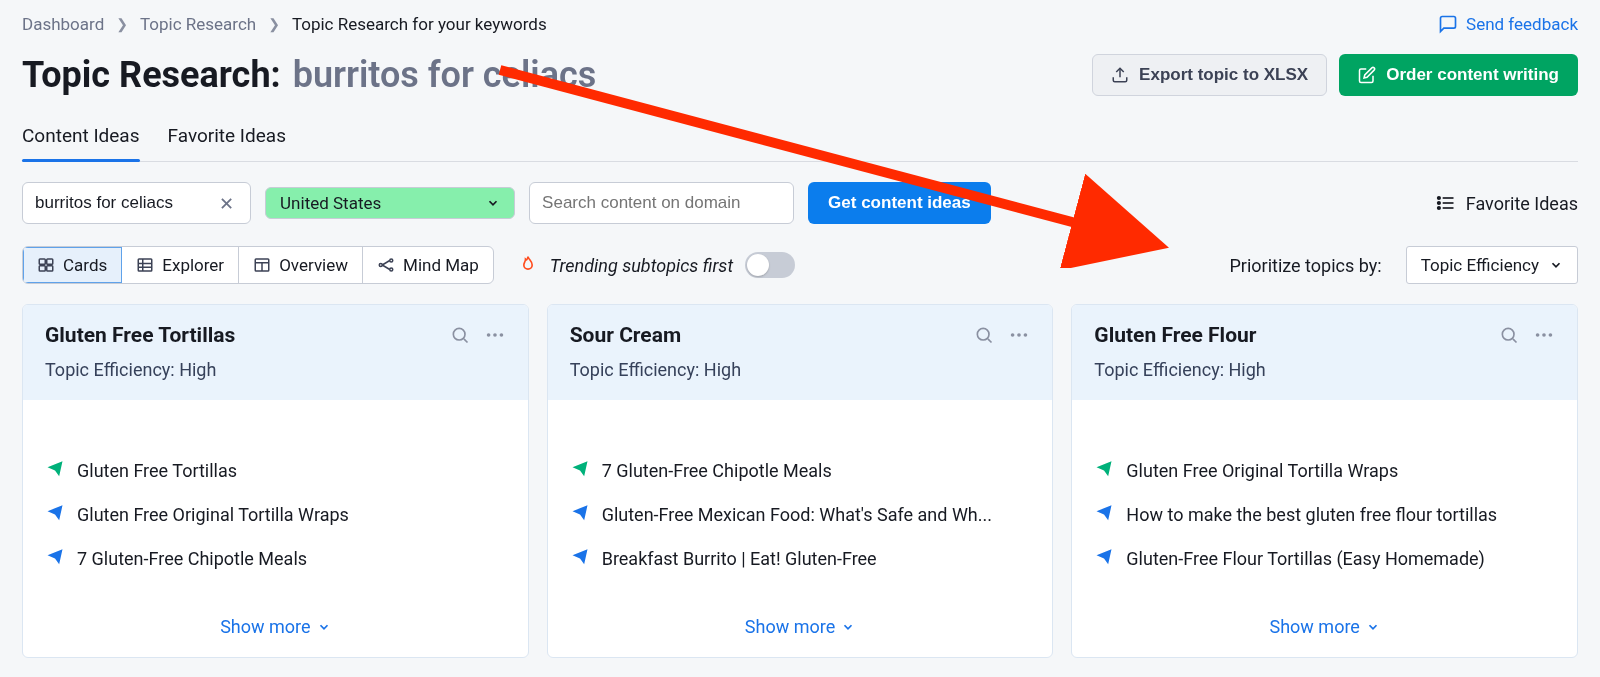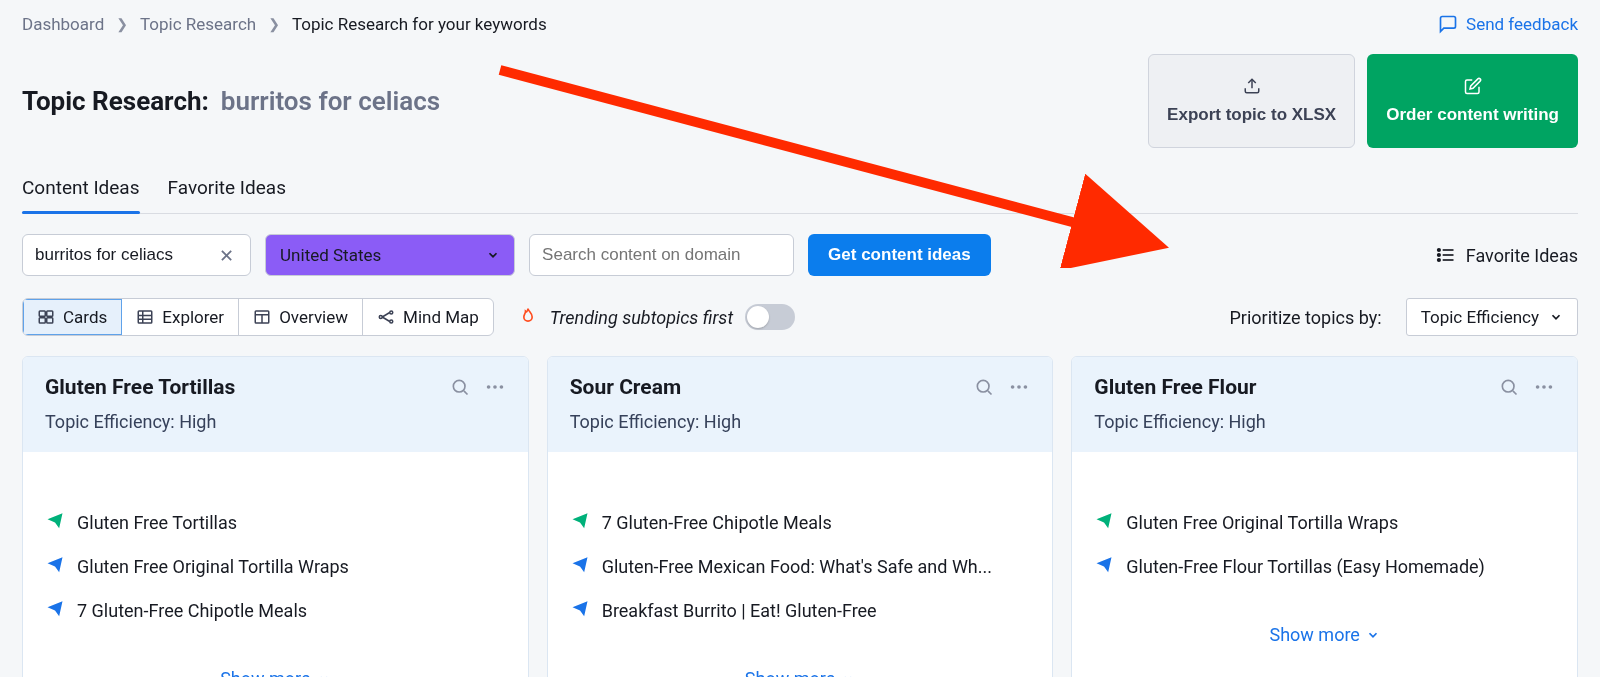--- a/index.html
+++ b/index.html
@@ -16,39 +16,39 @@
   .crumb-row { display:flex; justify-content:space-between; align-items:center; padding:14px 0 10px; }
   .breadcrumb { display:flex; align-items:center; gap:12px; font-size:17px; color:#6c7388; }
   .breadcrumb a { color:#6c7388; text-decoration:none; }
   .breadcrumb .current { color:#171a22; }
   .chev-sep { color:#8a90a1; font-size:14px; }
 
   .feedback { display:flex; align-items:center; gap:8px; color:#1a73e8; font-size:17px; cursor:pointer;text-align:center; }
 
   
   .title-row { display:flex; justify-content:space-between; align-items:center; padding:10px 0 22px; }
-  .title { display:flex; gap:12px; font-size:26px; font-weight:700; align-items:baseline; }
+  .title { display:flex; gap:12px; font-size:36px; font-weight:700; align-items:baseline; }
   .title .query { color:#6c7388; font-weight:600; }
   .title-actions { display:flex; gap:12px; }
-  .btn { display:inline-flex; align-items:center; gap:10px; border-radius:6px; font-size:17px; padding:22px 18px; cursor:pointer; font-weight:600; border:1px solid transparent;flex-direction:column; }
+  .btn { display:inline-flex; align-items:center; gap:10px; border-radius:6px; font-size:17px; padding:10px 18px; cursor:pointer; font-weight:600; border:1px solid transparent; }
   .btn-gray { background:#eef0f3; border:1px solid #d0d4dd; color:#3c4255; }
   .btn-green { background:#00a462; color:#fff; }
 
   
   .tabs { display:flex; gap:28px; border-bottom:1px solid #d9dce2; }
   .tab { padding:6px 0 14px; font-size:19px; color:#171a22; cursor:pointer; position:relative; }
   .tab.active { font-weight:400; }
   .tab.active::after { content:""; position:absolute; left:0; right:0; bottom:-1px; height:3px; background:#1a73e8; border-radius:2px; }
 
   
   .controls { display:flex; align-items:center; gap:14px; padding:20px 0 14px; }
   .input-wrap { display:flex; align-items:center; background:#fff; border:1px solid #c7ccd6; border-radius:6px; height:42px; padding:0 12px; }
   .kw-input { border:none; outline:none; font-size:17px; width:180px; color:#171a22; }
   .clear-x { color:#6c7388; font-size:18px; cursor:pointer; padding:0 4px; }
-  .country { display:flex; align-items:center; justify-content:space-between; font-size:17px; background:#8b5cf6; border:1px solid #c7ccd6; border-radius:6px; height:42px; padding:0 14px; width:250px; cursor:pointer; }
+  .country { display:flex; align-items:center; justify-content:space-between; font-size:17px; background:#86efac; border:1px solid #c7ccd6; border-radius:6px; height:32px; padding:0 14px; width:250px; cursor:pointer; }
   .chev-down { font-size:14px; color:#171a22; }
   .domain-search { width:265px; font-size:17px; color:#9aa1b1; }
   .btn-blue { background:#0b7ded; color:#fff; border:none; height:42px; padding:0 20px; border-radius:6px; font-size:17px; font-weight:600; cursor:pointer; }
   .spacer { flex:1; }
   .fav-link { display:flex; align-items:center; gap:10px; font-size:18px; color:#171a22; cursor:pointer; }
 
   
   .viewrow { display:flex; align-items:center; gap:24px; padding:8px 0 20px; }
   .seg { display:flex; border:1px solid #c7ccd6; border-radius:6px; overflow:hidden; background:#fff; }
   .seg-item { display:flex; align-items:center; gap:8px; padding:8px 14px; font-size:17px; cursor:pointer; border-right:1px solid #c7ccd6; }
@@ -328,20 +328,26 @@
           <div class="headline">
       <span class="bh-green"><svg width="20" height="20" viewBox="0 0 24 24" fill="currentColor">
                 <path d="M3 11l18-7-4 18-5-7-9-4z"></path>
               </svg></span>
       <span class="ellipsis-trunc">Gluten Free Original Tortilla Wraps</span>
     </div>
           <div class="headline">
       <span class="bh-blue"><svg width="20" height="20" viewBox="0 0 24 24" fill="currentColor">
                 <path d="M3 11l18-7-4 18-5-7-9-4z"></path>
               </svg></span>
+      <span class="ellipsis-trunc">How to make the best gluten free flour tortillas</span>
+    </div>
+          <div class="headline">
+      <span class="bh-blue"><svg width="20" height="20" viewBox="0 0 24 24" fill="currentColor">
+                <path d="M3 11l18-7-4 18-5-7-9-4z"></path>
+              </svg></span>
       <span class="ellipsis-trunc">Gluten-Free Flour Tortillas (Easy Homemade)</span>
     </div>
         </div>
       <div class="show-more"><a>Show more <svg width="14" height="14" viewBox="0 0 24 24" fill="none" stroke="#1a73e8" stroke-width="3">
               <polyline points="6 9 12 15 18 9"></polyline>
             </svg></a></div>
     </div>
   </div>
 
 </div>

